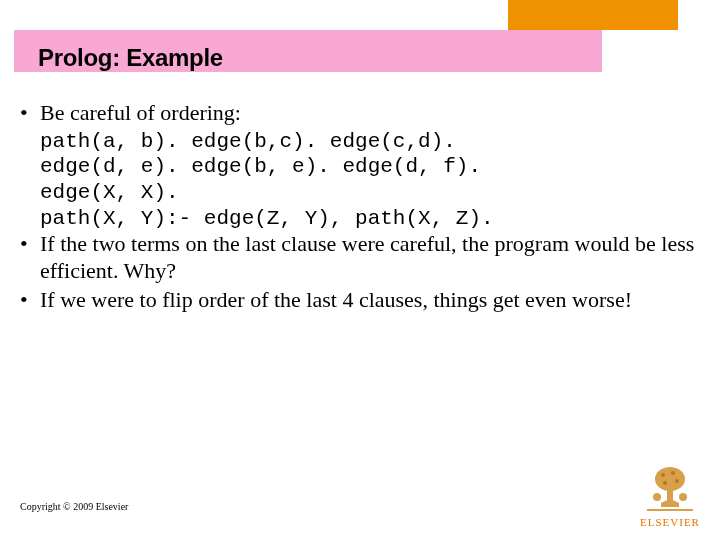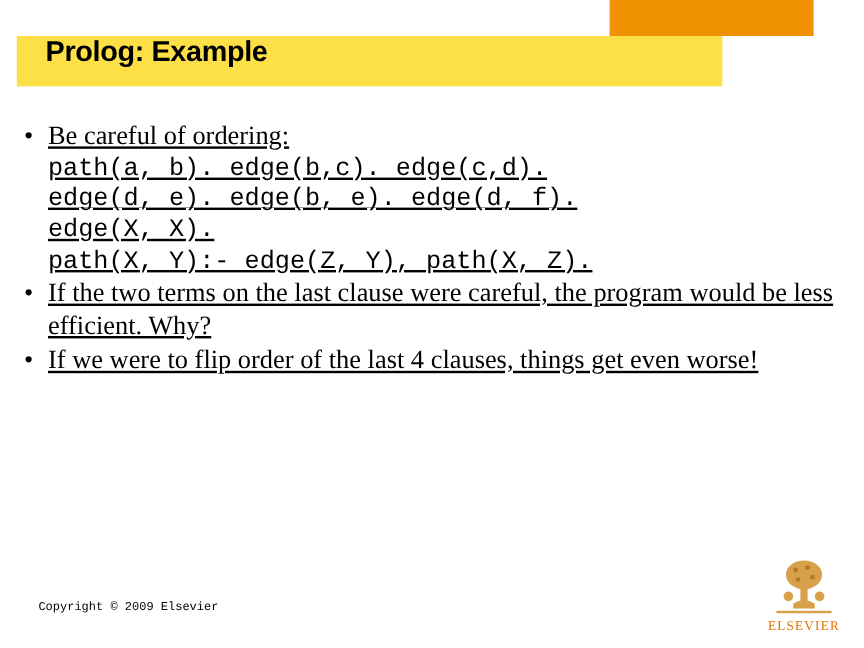--- a/index.html
+++ b/index.html
@@ -25,41 +25,40 @@
     width: 170px;
     height: 30px;
     background: #ef9100;
   }
   .title-bar {
     position: absolute;
     top: 30px;
     left: 14px;
     width: 588px;
     height: 42px;
-    background: #fde047;
+    background: #f9a8d4;
     display: flex;
-    align-items: flex-start;
+    align-items: flex-end;
   }
   .title-text {
     font-family: Arial, "Helvetica Neue", Helvetica, sans-serif;
     font-weight: 900;
     font-size: 24px;
     color: #000000;
     margin-left: 24px;
     letter-spacing: -0.3px;
     font-stretch: condensed;
   }
   .content {
     position: absolute;
     top: 100px;
     left: 18px;
     right: 20px;
     font-size: 22px;
     line-height: 1.22;
-    text-decoration: underline;
   }
   .content ul {
     list-style: none;
     margin: 0;
     padding: 0;
   }
   .content li.bullet {
     position: relative;
     padding-left: 22px;
     margin: 0 0 2px 0;
@@ -75,24 +74,23 @@
     font-family: "Courier New", Courier, monospace;
     font-size: 21px;
     display: block;
     padding-left: 22px;
     white-space: pre;
   }
   .copyright {
     position: absolute;
     left: 20px;
     bottom: 28px;
-    font-family: Liberation Mono, monospace;
+    font-family: Liberation Serif, serif;
     font-size: 10px;
     color: #000000;
-    margin-left: 12px;
   }
   .logo {
     position: absolute;
     right: 10px;
     bottom: 12px;
     width: 80px;
     text-align: center;
   }
   .logo svg {
     display: block;

